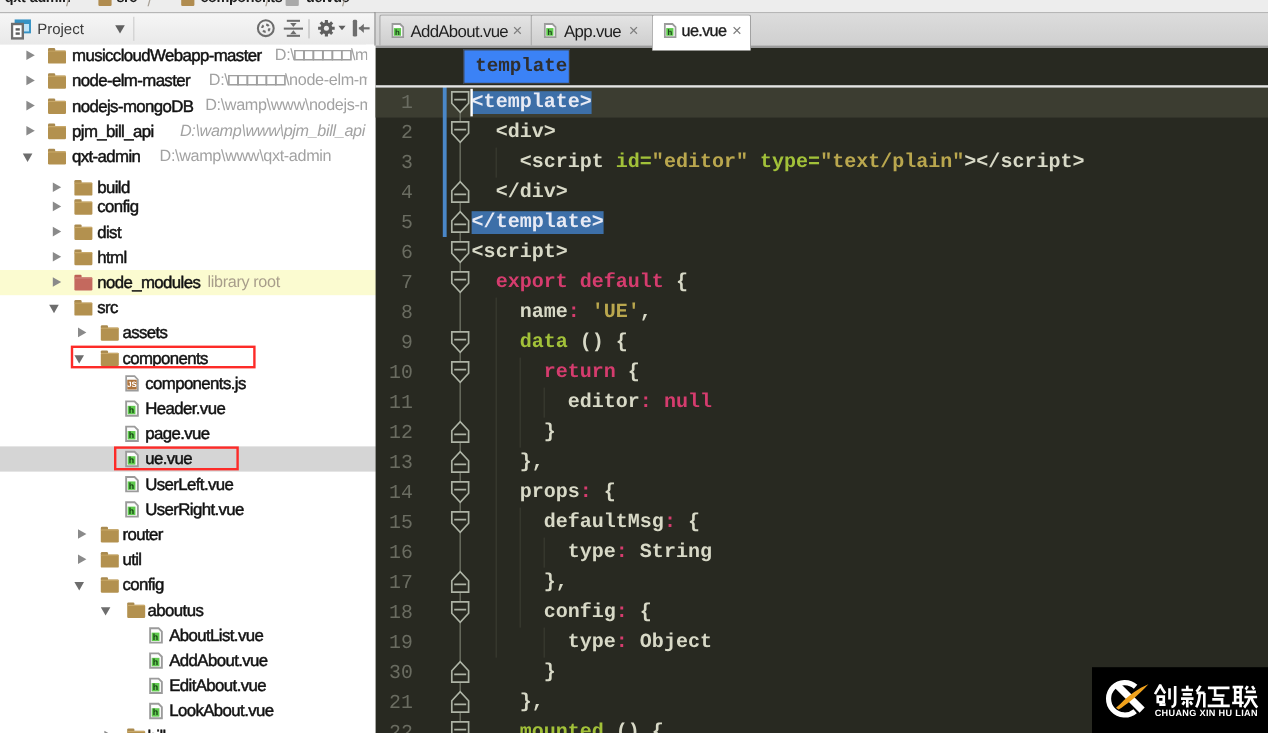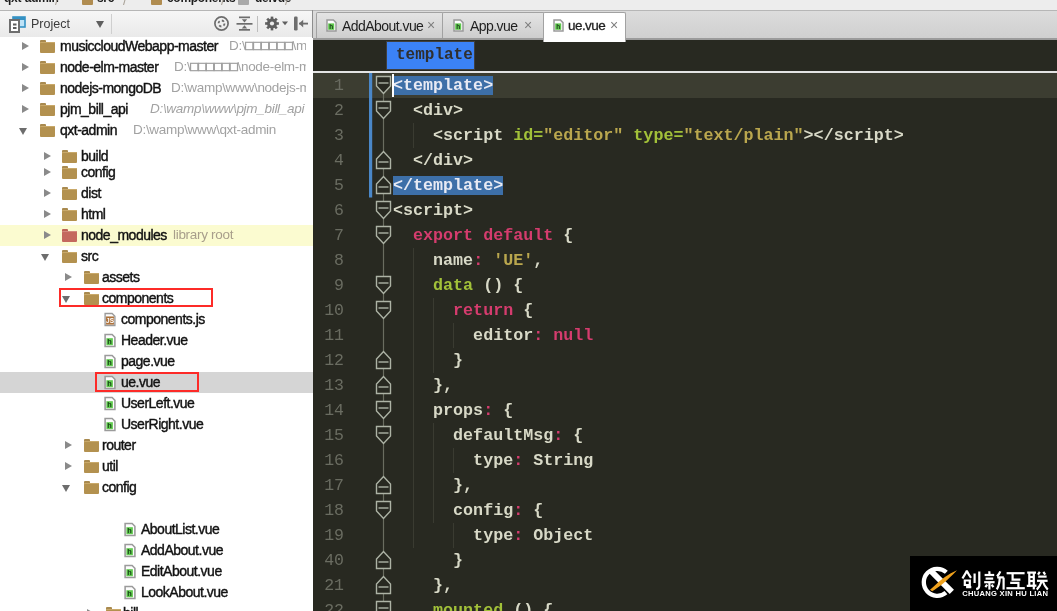--- a/index.html
+++ b/index.html
@@ -306,20 +306,28 @@
         </div>
         <div class="rtxt"><span class="nm" style="left:102px;">util</span></div>
       </div>
     <div class="row" style="top:439.5px;">
         <div class="arr-d" style="left:62px;"></div>
         <div class="fold" style="left:84px;">
           <div class="ftab"></div>
           <div class="fbody"></div>
         </div>
         <div class="rtxt"><span class="nm" style="left:102px;">config</span></div>
+      </div>
+    <div class="row" style="top:460.5px;">
+        <div class="arr-d" style="left:84px;"></div>
+        <div class="fold" style="left:106px;">
+          <div class="ftab"></div>
+          <div class="fbody"></div>
+        </div>
+        <div class="rtxt"><span class="nm" style="left:123px;">aboutus</span></div>
       </div>
     <div class="row" style="top:481.5px;">
         <svg class="vicon" style="left:124px;" width="13" height="15" viewBox="0 0 13 15">
           <path d="M1.2,1 L8.8,1 L11.8,4 L11.8,14 L1.2,14 Z" fill="#fdfdfd" stroke="#9b9b9b" stroke-width="1.7"></path>
           <rect x="2.6" y="5" width="7" height="7.6" fill="#5fc94d"></rect>
           <text x="6.1" y="11.5" font-size="8" font-weight="bold" fill="#123d12" text-anchor="middle" font-family="Liberation Sans">h</text>
         </svg>
         <div class="rtxt"><span class="nm" style="left:141px;">AboutList.vue</span></div>
       </div>
     <div class="row" style="top:502.5px;">
@@ -407,21 +415,21 @@
       <div class="ln" style="top:225px;">10</div>
       <div class="ln" style="top:250px;">11</div>
       <div class="ln" style="top:275px;">12</div>
       <div class="ln" style="top:300px;">13</div>
       <div class="ln" style="top:325px;">14</div>
       <div class="ln" style="top:350px;">15</div>
       <div class="ln" style="top:375px;">16</div>
       <div class="ln" style="top:400px;">17</div>
       <div class="ln" style="top:425px;">18</div>
       <div class="ln" style="top:450px;">19</div>
-      <div class="ln" style="top:475px;">40</div>
+      <div class="ln" style="top:475px;">30</div>
       <div class="ln" style="top:500px;">21</div>
       <div class="ln" style="top:525px;">22</div>
     </div>
     <svg class="abs" style="left:360px;top:40px;z-index:2;" width="36" height="571" viewBox="0 0 36 571">
       <line x1="23.5" y1="45" x2="23.5" y2="571" stroke="#6a6d60" stroke-width="1.2"></line>
       <rect x="9" y="32.5" width="3.2" height="125" fill="#4a87c8"></rect>
       <path d="M16.5,36.5 H30.5 V46 L23.5,53.5 L16.5,46 Z" fill="#282921" stroke="#adb3a5" stroke-width="1.4"></path>
       <line x1="18.5" y1="43" x2="28.5" y2="43" stroke="#adb3a5" stroke-width="1.4"></line>
       <path d="M16.5,61.5 H30.5 V71 L23.5,78.5 L16.5,71 Z" fill="#282921" stroke="#adb3a5" stroke-width="1.4"></path>
       <line x1="18.5" y1="68" x2="28.5" y2="68" stroke="#adb3a5" stroke-width="1.4"></line>

